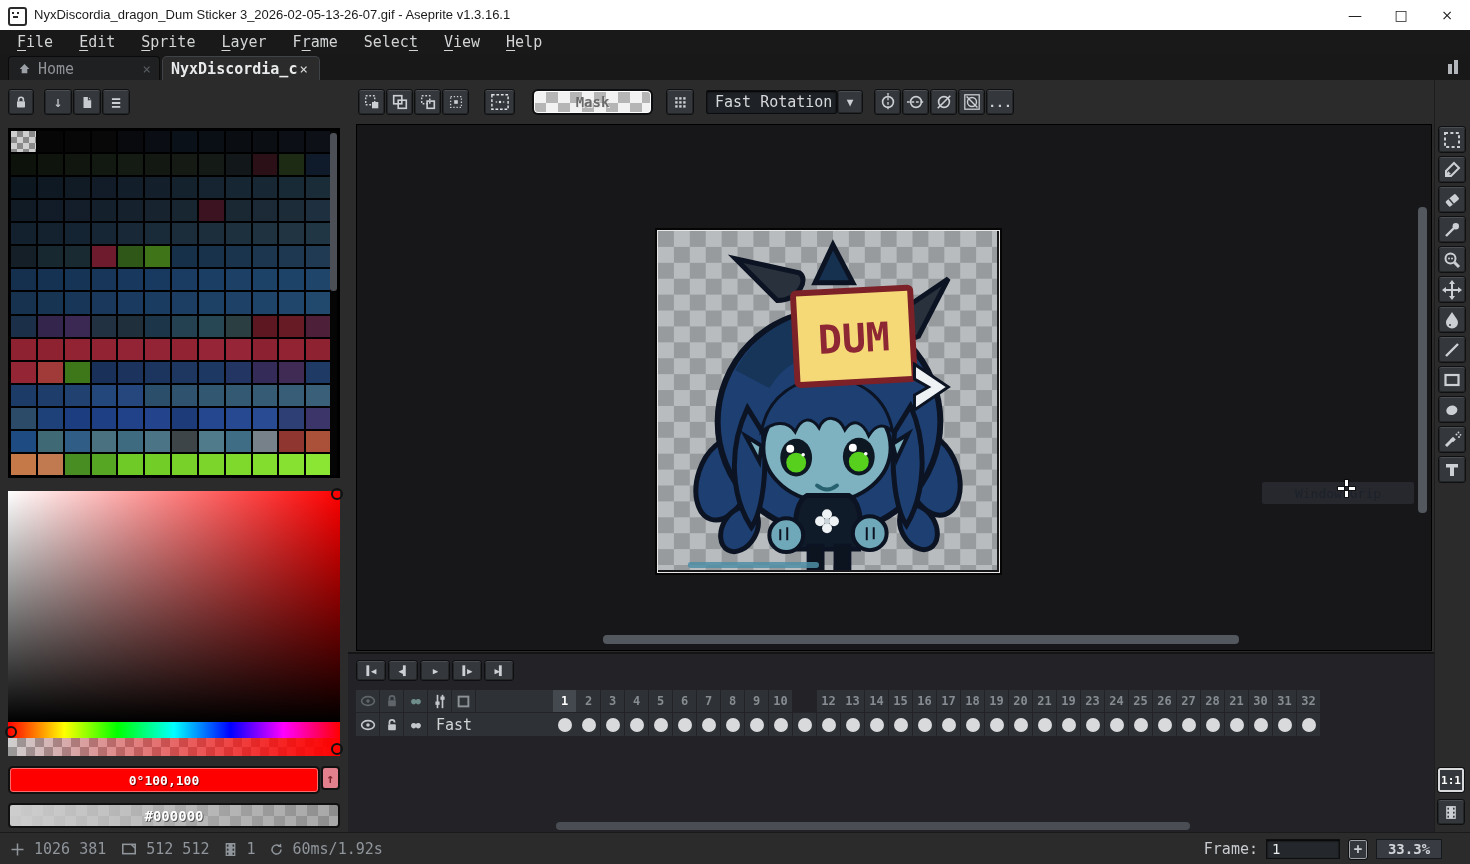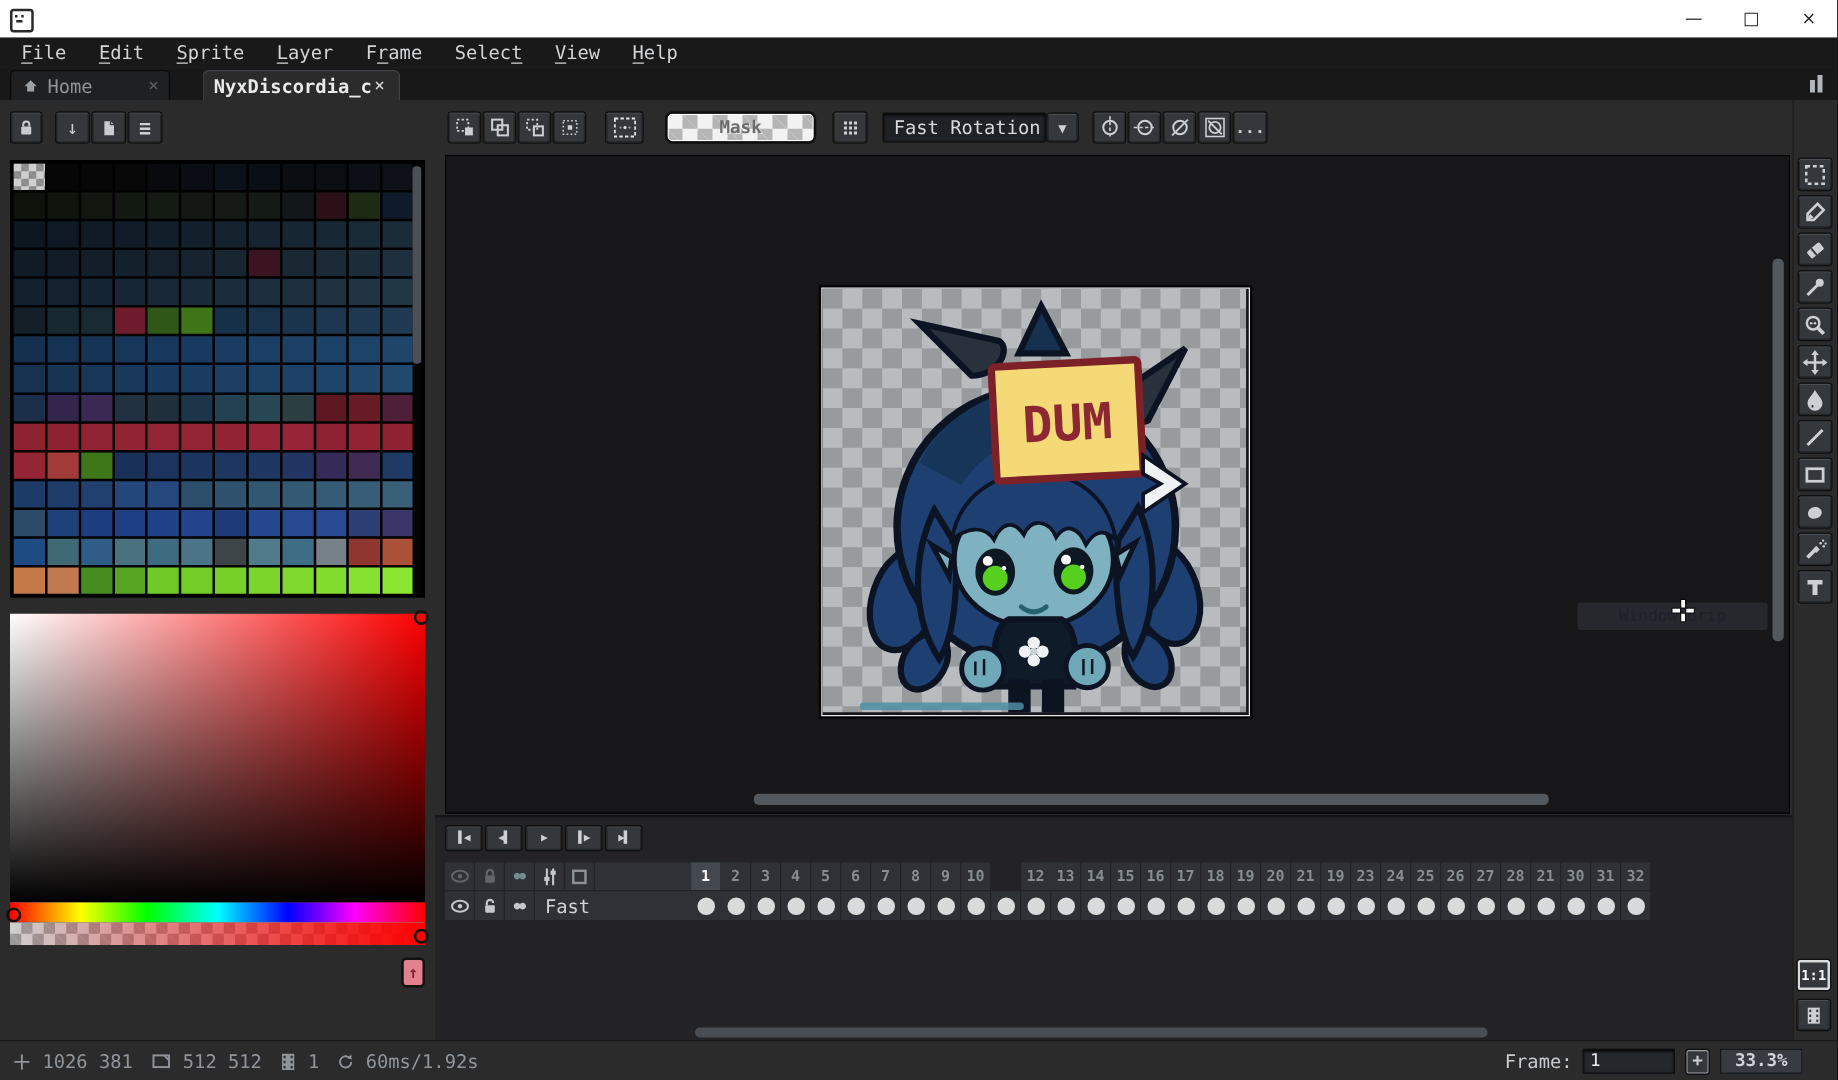--- a/index.html
+++ b/index.html
@@ -13,21 +13,21 @@
   #title-text{left:34px;top:7px;font-family:"Liberation Sans",sans-serif;font-size:13px;color:#1b1b1b;white-space:nowrap;}
   .wctl{top:0;width:46px;height:30px;display:flex;align-items:center;justify-content:center;
         font-family:"DejaVu Sans",sans-serif;font-size:14px;color:#222;}
   
   #menubar{left:0;top:30px;width:1470px;height:24px;background:#191919;display:flex;align-items:center;padding-left:4px;box-sizing:border-box;}
   .menu-item{padding:0 13px;font-size:15px;color:#d2d4d6;height:24px;display:flex;align-items:center;cursor:default;}
   .menu-item .u{text-decoration:underline;text-underline-offset:3px;}
   
   #tabbar{left:0;top:54px;width:1470px;height:26px;background:#181818;}
   .tab{top:2px;height:24px;display:flex;align-items:center;box-sizing:border-box;font-size:15px;}
-  #tab-home{left:8px;width:128px;background:#1f2022;border:1px solid #0a0a0a;border-bottom:none;border-radius:4px 4px 0 0;color:#8f9398;padding:0 8px;}
+  #tab-home{left:8px;width:152px;background:#1f2022;border:1px solid #0a0a0a;border-bottom:none;border-radius:4px 4px 0 0;color:#8f9398;padding:0 8px;}
   #tab-home .x{margin-left:auto;color:#5a5e63;font-size:14px;}
   #tab-active{left:162px;width:158px;background:#2b2b2b;border:1px solid #3f4246;border-bottom:none;border-radius:5px 5px 0 0;color:#e8eaec;padding:0 8px;font-weight:bold;text-align:center;}
   #tab-active .x{margin-left:2px;color:#dcdee0;font-size:14px;font-weight:normal;}
   #dock-icon{left:1446px;top:60px;width:16px;height:14px;}
   #dock-icon i{position:absolute;background:#b2b6ba;}
   
   .btn{background:#34373b;border:1px solid #0e0f10;border-radius:3px;box-shadow:inset 0 1px 0 #4a4d51, inset 0 0 0 1px #232527;
        display:flex;align-items:center;justify-content:center;color:#ccd0d4;box-sizing:border-box;}
   
   #pal-lock{left:8px;top:89px;width:26px;height:26px;}
@@ -114,20 +114,21 @@
 <body>
 
 <div id="root">
 
   <div class="abs" id="titlebar">
     <div class="abs" id="appicon">
       <i style="left:2px;top:3px;width:2px;height:2px"></i>
         <i style="left:7px;top:3px;width:2px;height:2px"></i>
         <i style="left:3px;top:7px;width:5px;height:1.5px"></i>
     </div>
+    <div class="abs" id="title-text">NyxDiscordia_dragon_Dum Sticker 3_2026-02-05-13-26-07.gif - Aseprite v1.3.16.1</div>
     <div class="abs wctl" style="right:92px">—</div>
     <div class="abs wctl" style="right:46px">□</div>
     <div class="abs wctl" style="right:0">×</div>
   </div>
 
   <div class="abs" id="menubar">
       <div class="menu-item"><span class="u">F</span>ile</div>
       <div class="menu-item"><span class="u">E</span>dit</div>
       <div class="menu-item"><span class="u">S</span>prite</div>
       <div class="menu-item"><span class="u">L</span>ayer</div>
@@ -366,21 +367,23 @@
 
   <div class="abs" id="sv-box">
     <div id="sv-handle"></div>
   </div>
   <div class="abs" id="hue-bar">
     <div id="hue-handle"></div>
   </div>
   <div class="abs" id="alpha-bar">
     <div id="alpha-handle"></div>
   </div>
+  <div class="abs" id="hsv-bar">0°100,100</div>
   <div class="abs" id="hsv-warn">↑</div>
+  <div class="abs" id="hex-bar">#000000</div>
 
   <div class="abs btn cbtn" style="left:358px">
     <svg width="18" height="18" viewBox="0 0 20 20">
         <rect x="3" y="3" width="10" height="10" fill="none" stroke="#ccd0d4" stroke-width="1.6" stroke-dasharray="2 2"></rect>
         <rect x="10" y="10" width="7" height="7" fill="#ccd0d4"></rect>
       </svg>
   </div>
   <div class="abs btn cbtn" style="left:386px">
     <svg width="18" height="18" viewBox="0 0 20 20">
         <rect x="3" y="3" width="9" height="9" fill="none" stroke="#ccd0d4" stroke-width="1.8"></rect>

